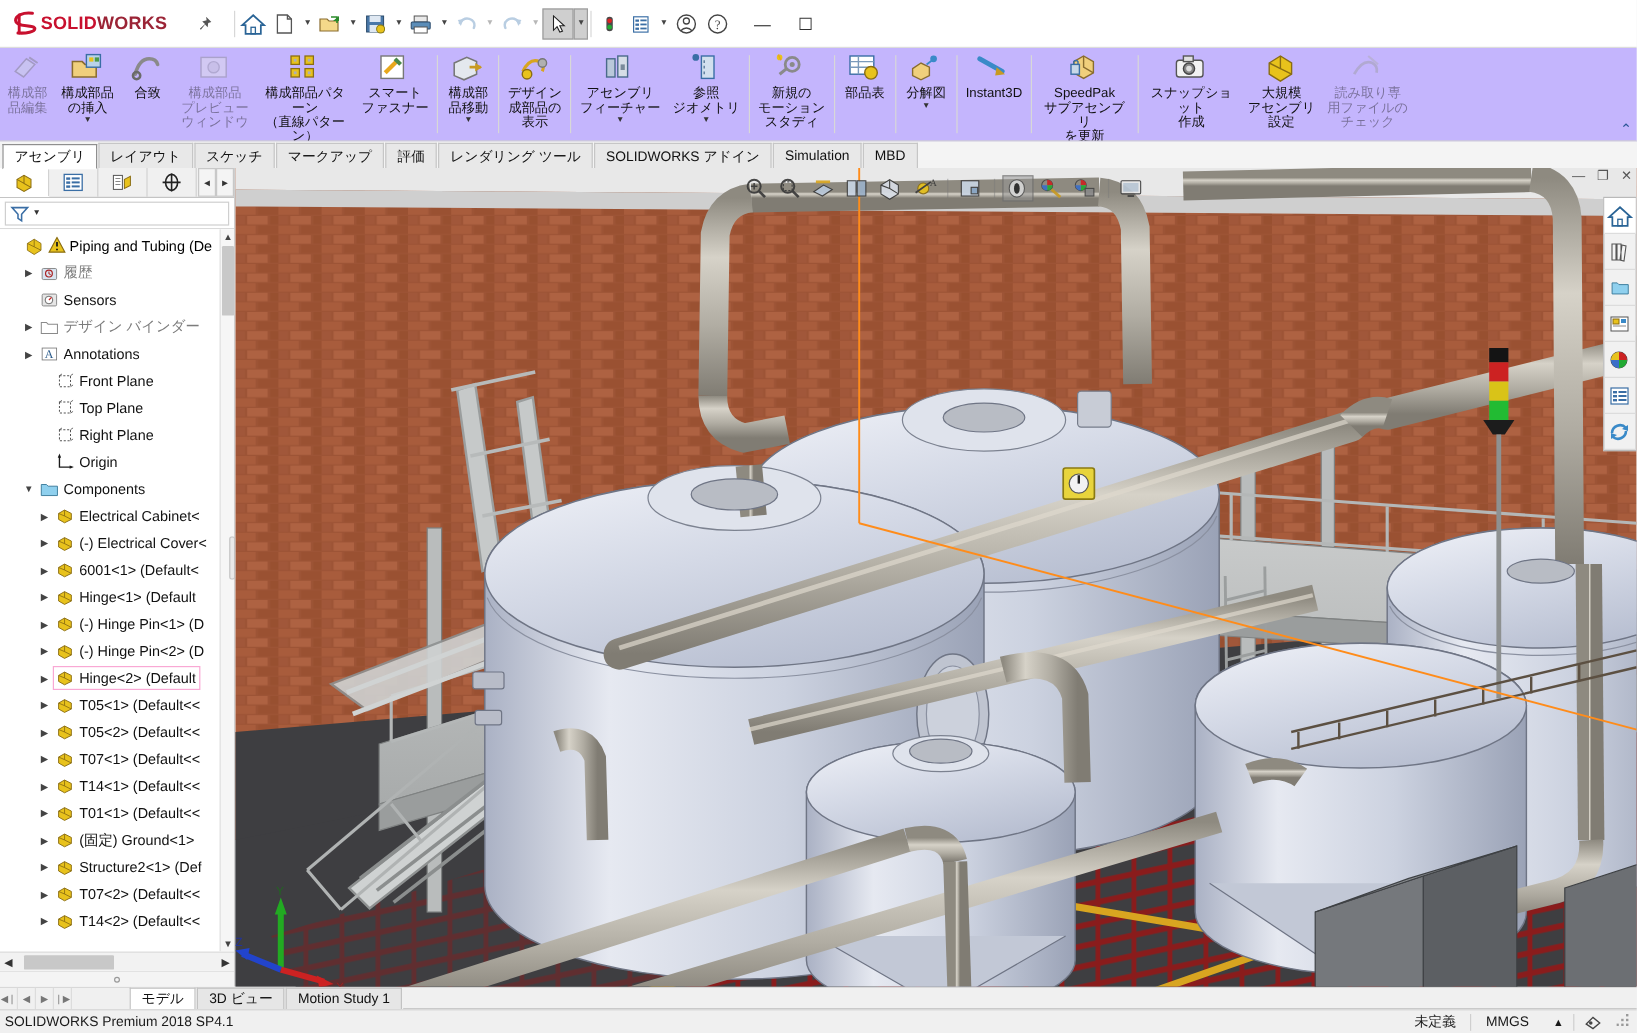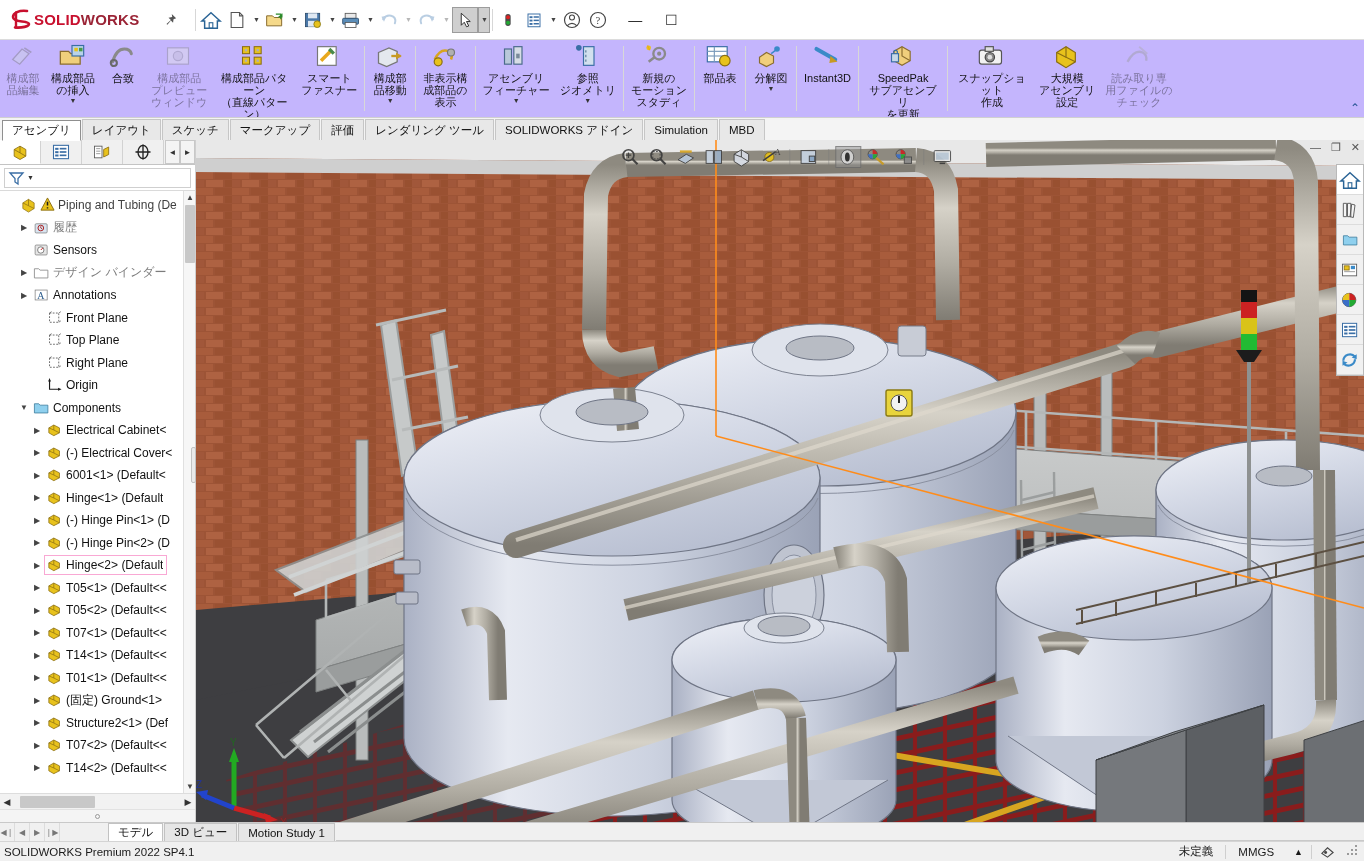--- a/index.html
+++ b/index.html
@@ -159,21 +159,21 @@
     cursor: default; padding-right: 2px;
   }
   .trow.sel .tlabel-box { border:1px solid #f9a8d4; background:#fff; }
   .texp {
     width: 14px; min-width:14px; text-align:center;
     font-size: 8px; color:#444;
   }
   .tico { width:17px; min-width:17px; height:16px; margin-right:3px; position:relative; }
   .tlabel-box { padding: 1px 3px 1px 1px; border:1px solid transparent; display:flex; align-items:center;}
   .tlabel { overflow:hidden; }
-  .root-label { color:#404040; }
+  .root-label { color:#000000; }
   .dim { color:#7c7c7c; }
   .vscroll-tree {
     position:absolute; right:0; top:0; bottom:0; width:12px;
     background:#f6f6f6; border-left:1px solid #e0e0e0;
   }
   .vscroll-thumb {
     position:absolute; left:1px; width:10px; background:#c8c8c8; border-radius:1px;
   }
   .vs-arrow { position:absolute; left:0; width:12px; height:13px; display:flex; align-items:center; justify-content:center; font-size:8px; color:#444;}
   .hscroll-tree {
@@ -472,21 +472,21 @@
       </div>
       <div class="rvsep"></div>
       <div class="rbtn">
         <div class="rico">
           <svg width="28" height="26" viewBox="0 0 24 22">
             <path d="M4 14 Q9 4 16 7 Q20 9 18 14" fill="none" stroke="#d8a520" stroke-width="2.2"></path>
             <circle cx="7" cy="16" r="3.4" fill="#e8c21c" stroke="#8a6d12"></circle>
             <circle cx="18" cy="8" r="3" fill="#b0b0b0" stroke="#777"></circle>
           </svg>
         </div>
-        <div class="rlabel">非表示構
+        <div class="rlabel">デザイン
 成部品の
 表示</div>
       </div>
       <div class="rvsep"></div>
       <div class="rbtn">
         <div class="rico">
           <svg width="28" height="26" viewBox="0 0 24 22">
             <rect x="3" y="5" width="6" height="13" fill="#b9c8da" stroke="#4a6a8a"></rect>
             <rect x="11" y="3" width="7" height="15" fill="#d6dde6" stroke="#4a6a8a"></rect>
             <rect x="13" y="9" width="3" height="4" fill="#7a8a9a"></rect>
@@ -1465,21 +1465,21 @@
       </div>
     <div id="btabs-root" style="display:flex;margin-left:48px;">
         <div class="btab active">モデル</div>
         <div class="btab">3D ビュー</div>
         <div class="btab">Motion Study 1</div>
       </div>
     <div class="btab-fill"></div>
   </div>
 
   <div class="statusbar">
-    <span>SOLIDWORKS Premium 2022 SP4.1</span>
+    <span>SOLIDWORKS Premium 2018 SP4.1</span>
     <div class="sb-spacer"></div>
     <div class="sb-cell">未定義</div>
     <div class="sb-sep"></div>
     <div class="sb-cell">MMGS</div>
     <div class="sb-cell" style="padding:0 8px;font-size:9px;">▲</div>
     <div class="sb-sep"></div>
     <div class="sb-cell" style="padding:0 8px;">
       <svg width="15" height="14" viewBox="0 0 16 15">
         <path d="M2 9 L8 3 L14 8 L8 13 Z" fill="none" stroke="#444" stroke-width="1.2"></path>
         <circle cx="6" cy="8" r="1.6" fill="#444"></circle>

